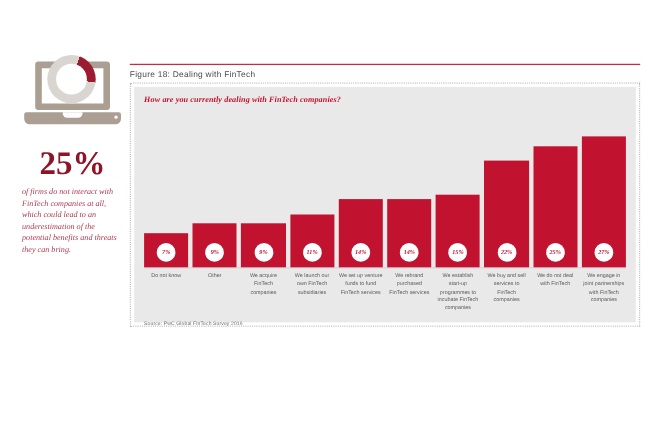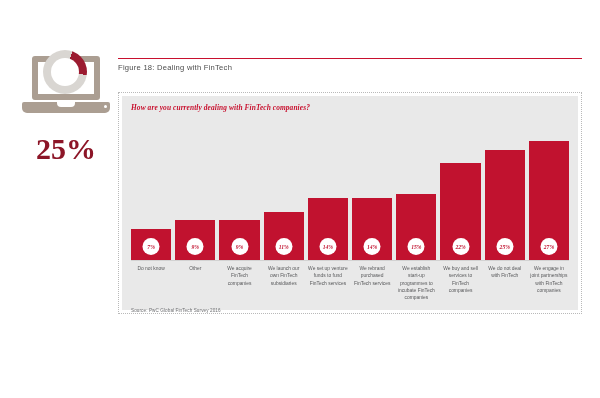--- a/index.html
+++ b/index.html
@@ -60,21 +60,21 @@
   }
 
   
   #figure-panel{
     position:absolute;left:118px;top:58px;width:464px;height:244px;
   }
   #figure-rule{
     width:100%;height:1px;background:#c8102e;margin-bottom:4px;
   }
   #figure-title{
-    font-size:7.6px;color:#4c4c4c;letter-spacing:.25px;margin-bottom:20px;
+    font-size:7.6px;color:#4c4c4c;letter-spacing:.25px;margin-bottom:3px;
   }
   #figure-box{
     border:1px dotted #b9b9b9;padding:3px;box-sizing:border-box;
     width:100%;height:222px;
   }
   #chart-area{
     background:#e9e9e9;width:100%;height:100%;box-sizing:border-box;
     padding:7px 9px 5px 9px;position:relative;
   }
   #chart-question{
@@ -119,20 +119,21 @@
     <div class="laptop-screen"></div>
     <div class="laptop-base"></div>
     <div class="laptop-notch"></div>
     <div class="laptop-dot"></div>
     <div class="donut"></div>
     <div class="donut-hole"></div>
   </div>
 
   <div id="stat-number">25%</div>
 
+  <div id="stat-text">of firms do not interact with FinTech companies at all, which could lead to an underestimation of the potential benefits and threats they can bring.</div>
 </div>
 
 <div id="figure-panel">
 
   <div id="figure-rule"></div>
 
   <div id="figure-title">Figure 18: Dealing with FinTech</div>
 
   <div id="figure-box">
     <div id="chart-area" style="background: rgb(233, 233, 233);">

